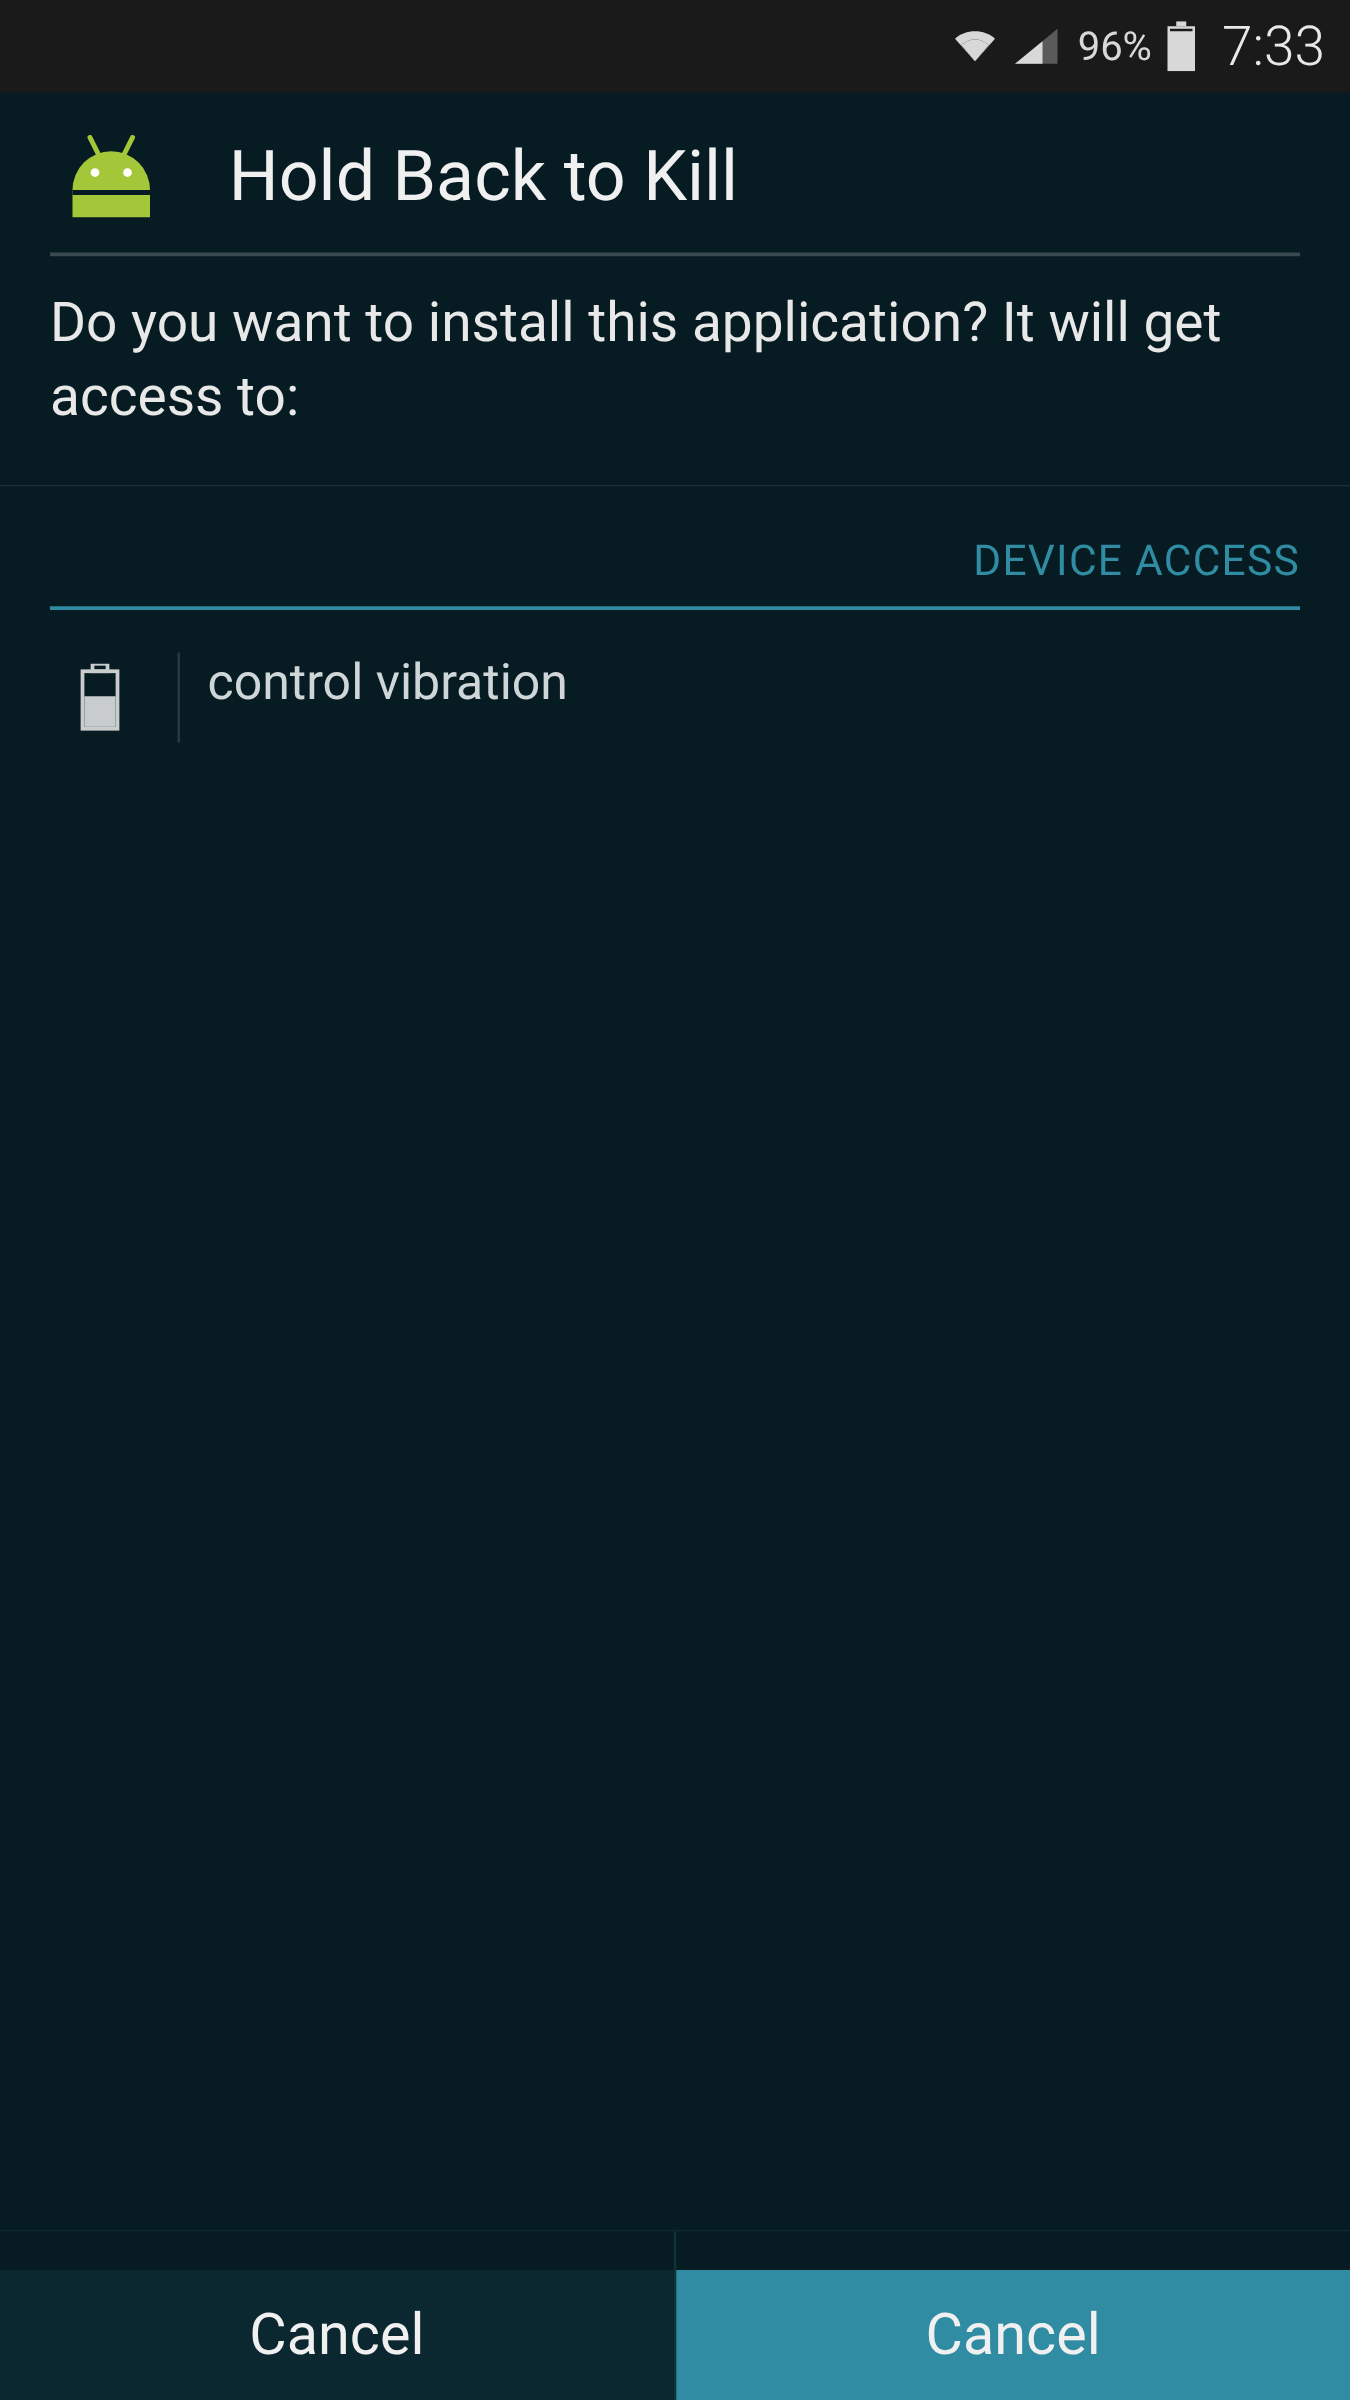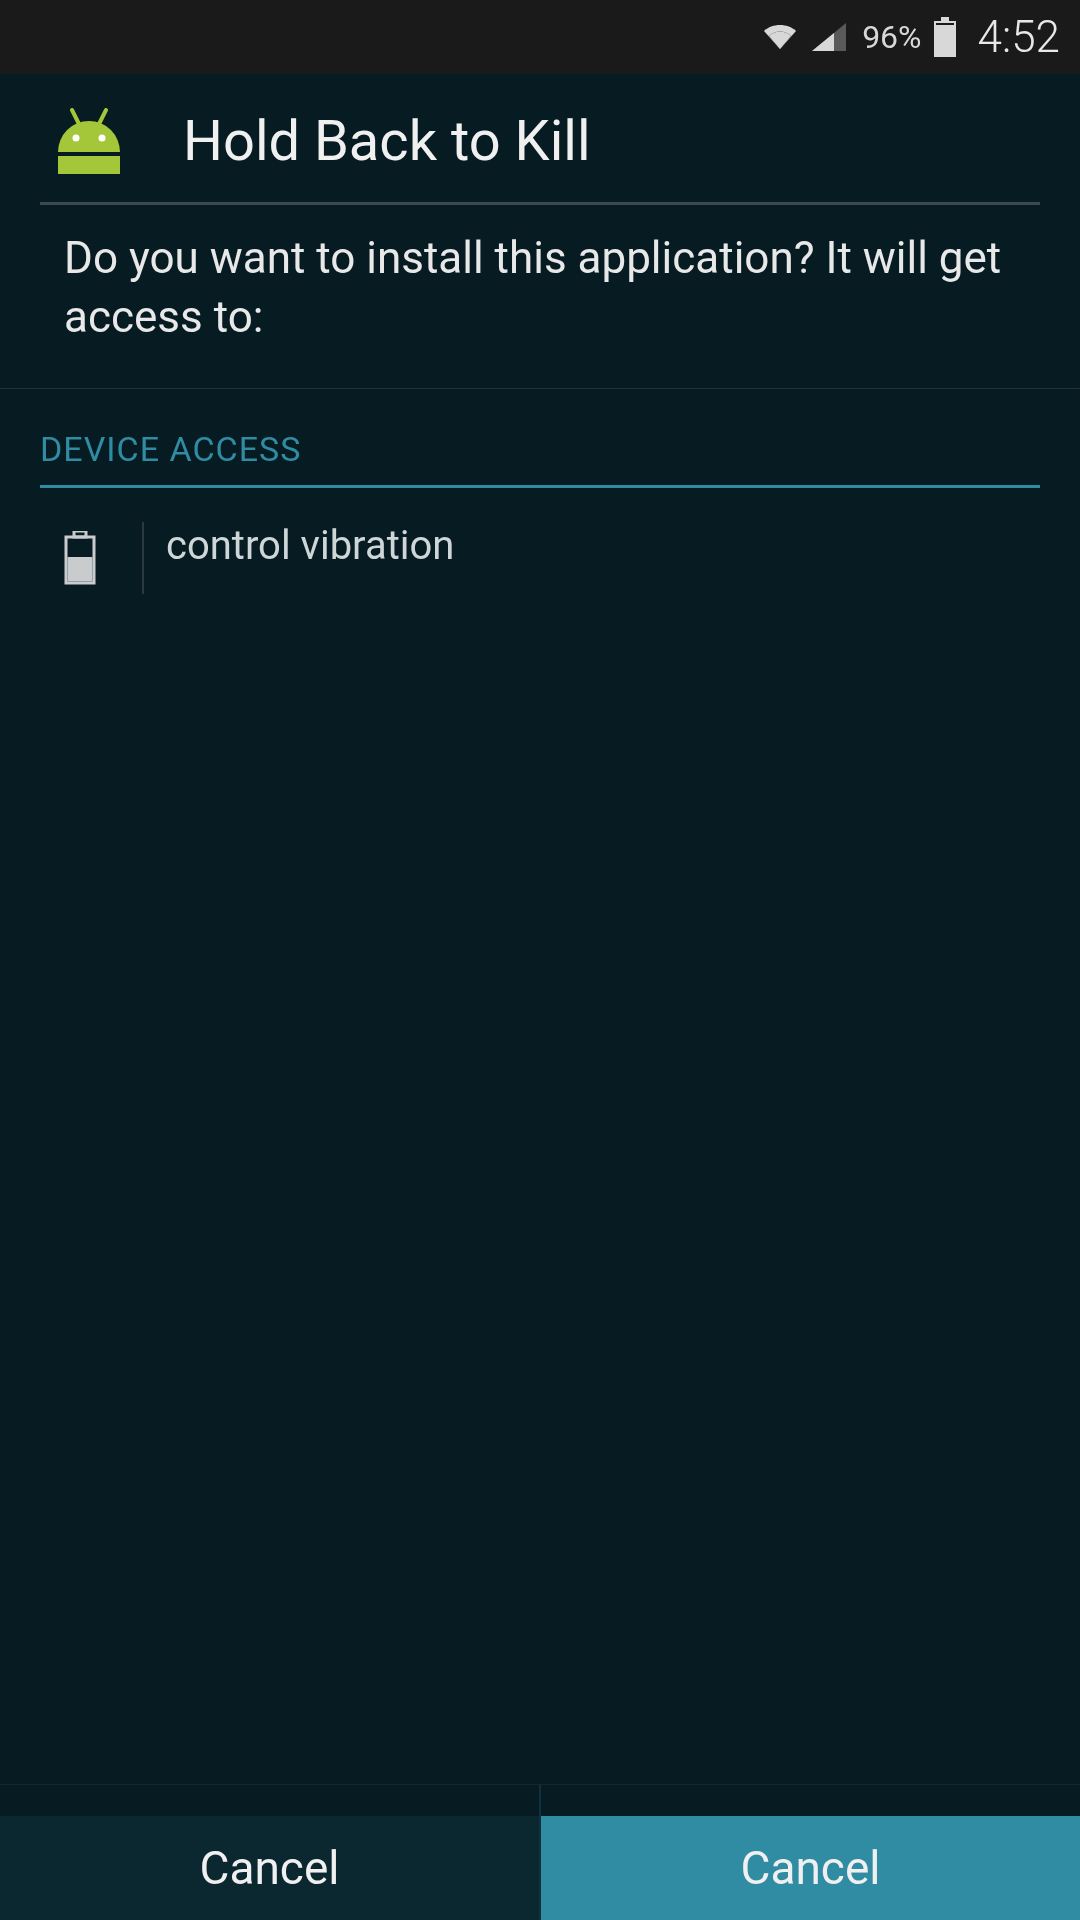--- a/index.html
+++ b/index.html
@@ -60,38 +60,39 @@
       font-size: 56px;
       color: #f0f0f0;
       font-weight: 400;
     }
     .hr-top {
       margin: 28px 40px 0 40px;
       height: 3px;
       background: #3a4a50;
     }
     .prompt {
-      padding: 24px 40px 40px 64px;
+      padding: 24px 40px 40px 40px;
       font-size: 44px;
       color: #e8e8e8;
       line-height: 1.35;
     }
     .thin-sep {
       height: 1px;
       background: #1e3038;
       width: 100%;
     }
     .section {
       padding: 40px 40px 0 40px;
     }
     .section-title {
       font-size: 34px;
       color: #2f8ca3;
       letter-spacing: 1px;
       padding-bottom: 10px;
+      text-align: right;
     }
     .section-underline {
       height: 3px;
       background: #2f8ca3;
       margin-top: 6px;
     }
     .perm-row {
       display: flex;
       padding: 34px 0 0 0;
     }
@@ -159,21 +160,21 @@
     </svg>
   </span>
   <span class="battery-pct">96%</span>
   <span class="battery-icon">
     <svg width="26" height="40" viewBox="0 0 26 40">
       <rect x="9" y="0" width="8" height="4" fill="#d8d8d8"></rect>
       <rect x="2" y="4" width="22" height="36" fill="#d8d8d8"></rect>
       <rect x="4" y="6" width="18" height="2" fill="#1a1a1a"></rect>
     </svg>
   </span>
-  <span class="clock">4:52</span>
+  <span class="clock">7:33</span>
 </div>
 
 <div class="header">
   <span class="app-icon">
     <svg width="78" height="66" viewBox="0 0 78 66">
       <line x1="22" y1="2" x2="30" y2="18" stroke="#a4c639" stroke-width="4" stroke-linecap="round"></line>
       <line x1="56" y1="2" x2="48" y2="18" stroke="#a4c639" stroke-width="4" stroke-linecap="round"></line>
       <path d="M8 44 A31 31 0 0 1 70 44 Z" fill="#a4c639"></path>
       <rect x="8" y="44" width="62" height="22" fill="#a4c639"></rect>
       <rect x="8" y="44" width="62" height="4" fill="#071b22"></rect>

